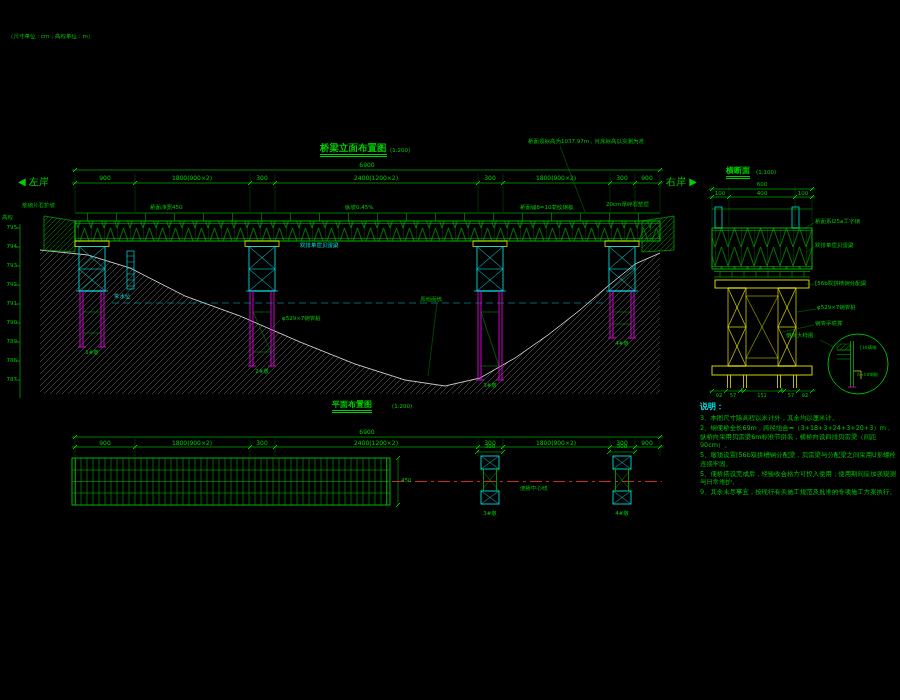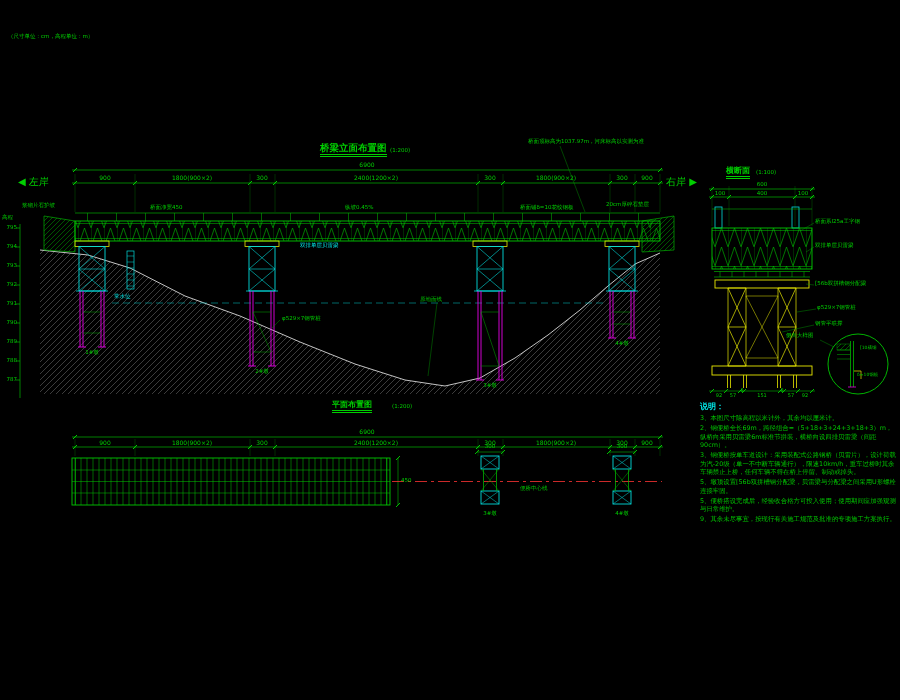--- a/index.html
+++ b/index.html
@@ -281,20 +281,19 @@
 <div class="t s5" style="left:401px;top:478px">450</div>
 <div class="t s5" style="left:520px;top:486px">便桥中心线</div>
 <div class="t s5 ctr" style="left:490px;top:444px">300</div>
 <div class="t s5 ctr" style="left:622px;top:444px">300</div>
 <div class="t s5 ctr" style="left:490px;top:511px">3#墩</div>
 <div class="t s5 ctr" style="left:622px;top:511px">4#墩</div>
 
 <div class="notes">
   <div class="ttl">说明：</div>
   <div class="it">3、本图尺寸除高程以米计外，其余均以厘米计。</div>
-  <div class="it">2、钢便桥全长69m，跨径组合=（5+18+3+24+3+18+3）m，纵桥向采用贝雷梁6m标准节拼装，横桥向设四排贝雷梁（间距90cm）。</div>
-  <div class="it">3、钢便桥按单车道设计：采用装配式公路钢桥（贝雷片），设计荷载为汽-20级（单一不中断车辆通行），限速10km/h，重车过桥时其余车辆禁止上桥，任何车辆不得在桥上停留、制动或掉头。</div>
+  <div class="it">2、钢便桥全长69m，跨径组合=（3+18+3+24+3+20+3）m，纵桥向采用贝雷梁6m标准节拼装，横桥向设四排贝雷梁（间距90cm）。</div>
   <div class="it">5、墩顶设置[56b双拼槽钢分配梁，贝雷梁与分配梁之间采用U形螺栓连接牢固。</div>
   <div class="it">5、便桥搭设完成后，经验收合格方可投入使用；使用期间应加强观测与日常维护。</div>
   <div class="it">9、其余未尽事宜，按现行有关施工规范及批准的专项施工方案执行。</div>
 </div>
 
 </div>
 
 </body></html>

